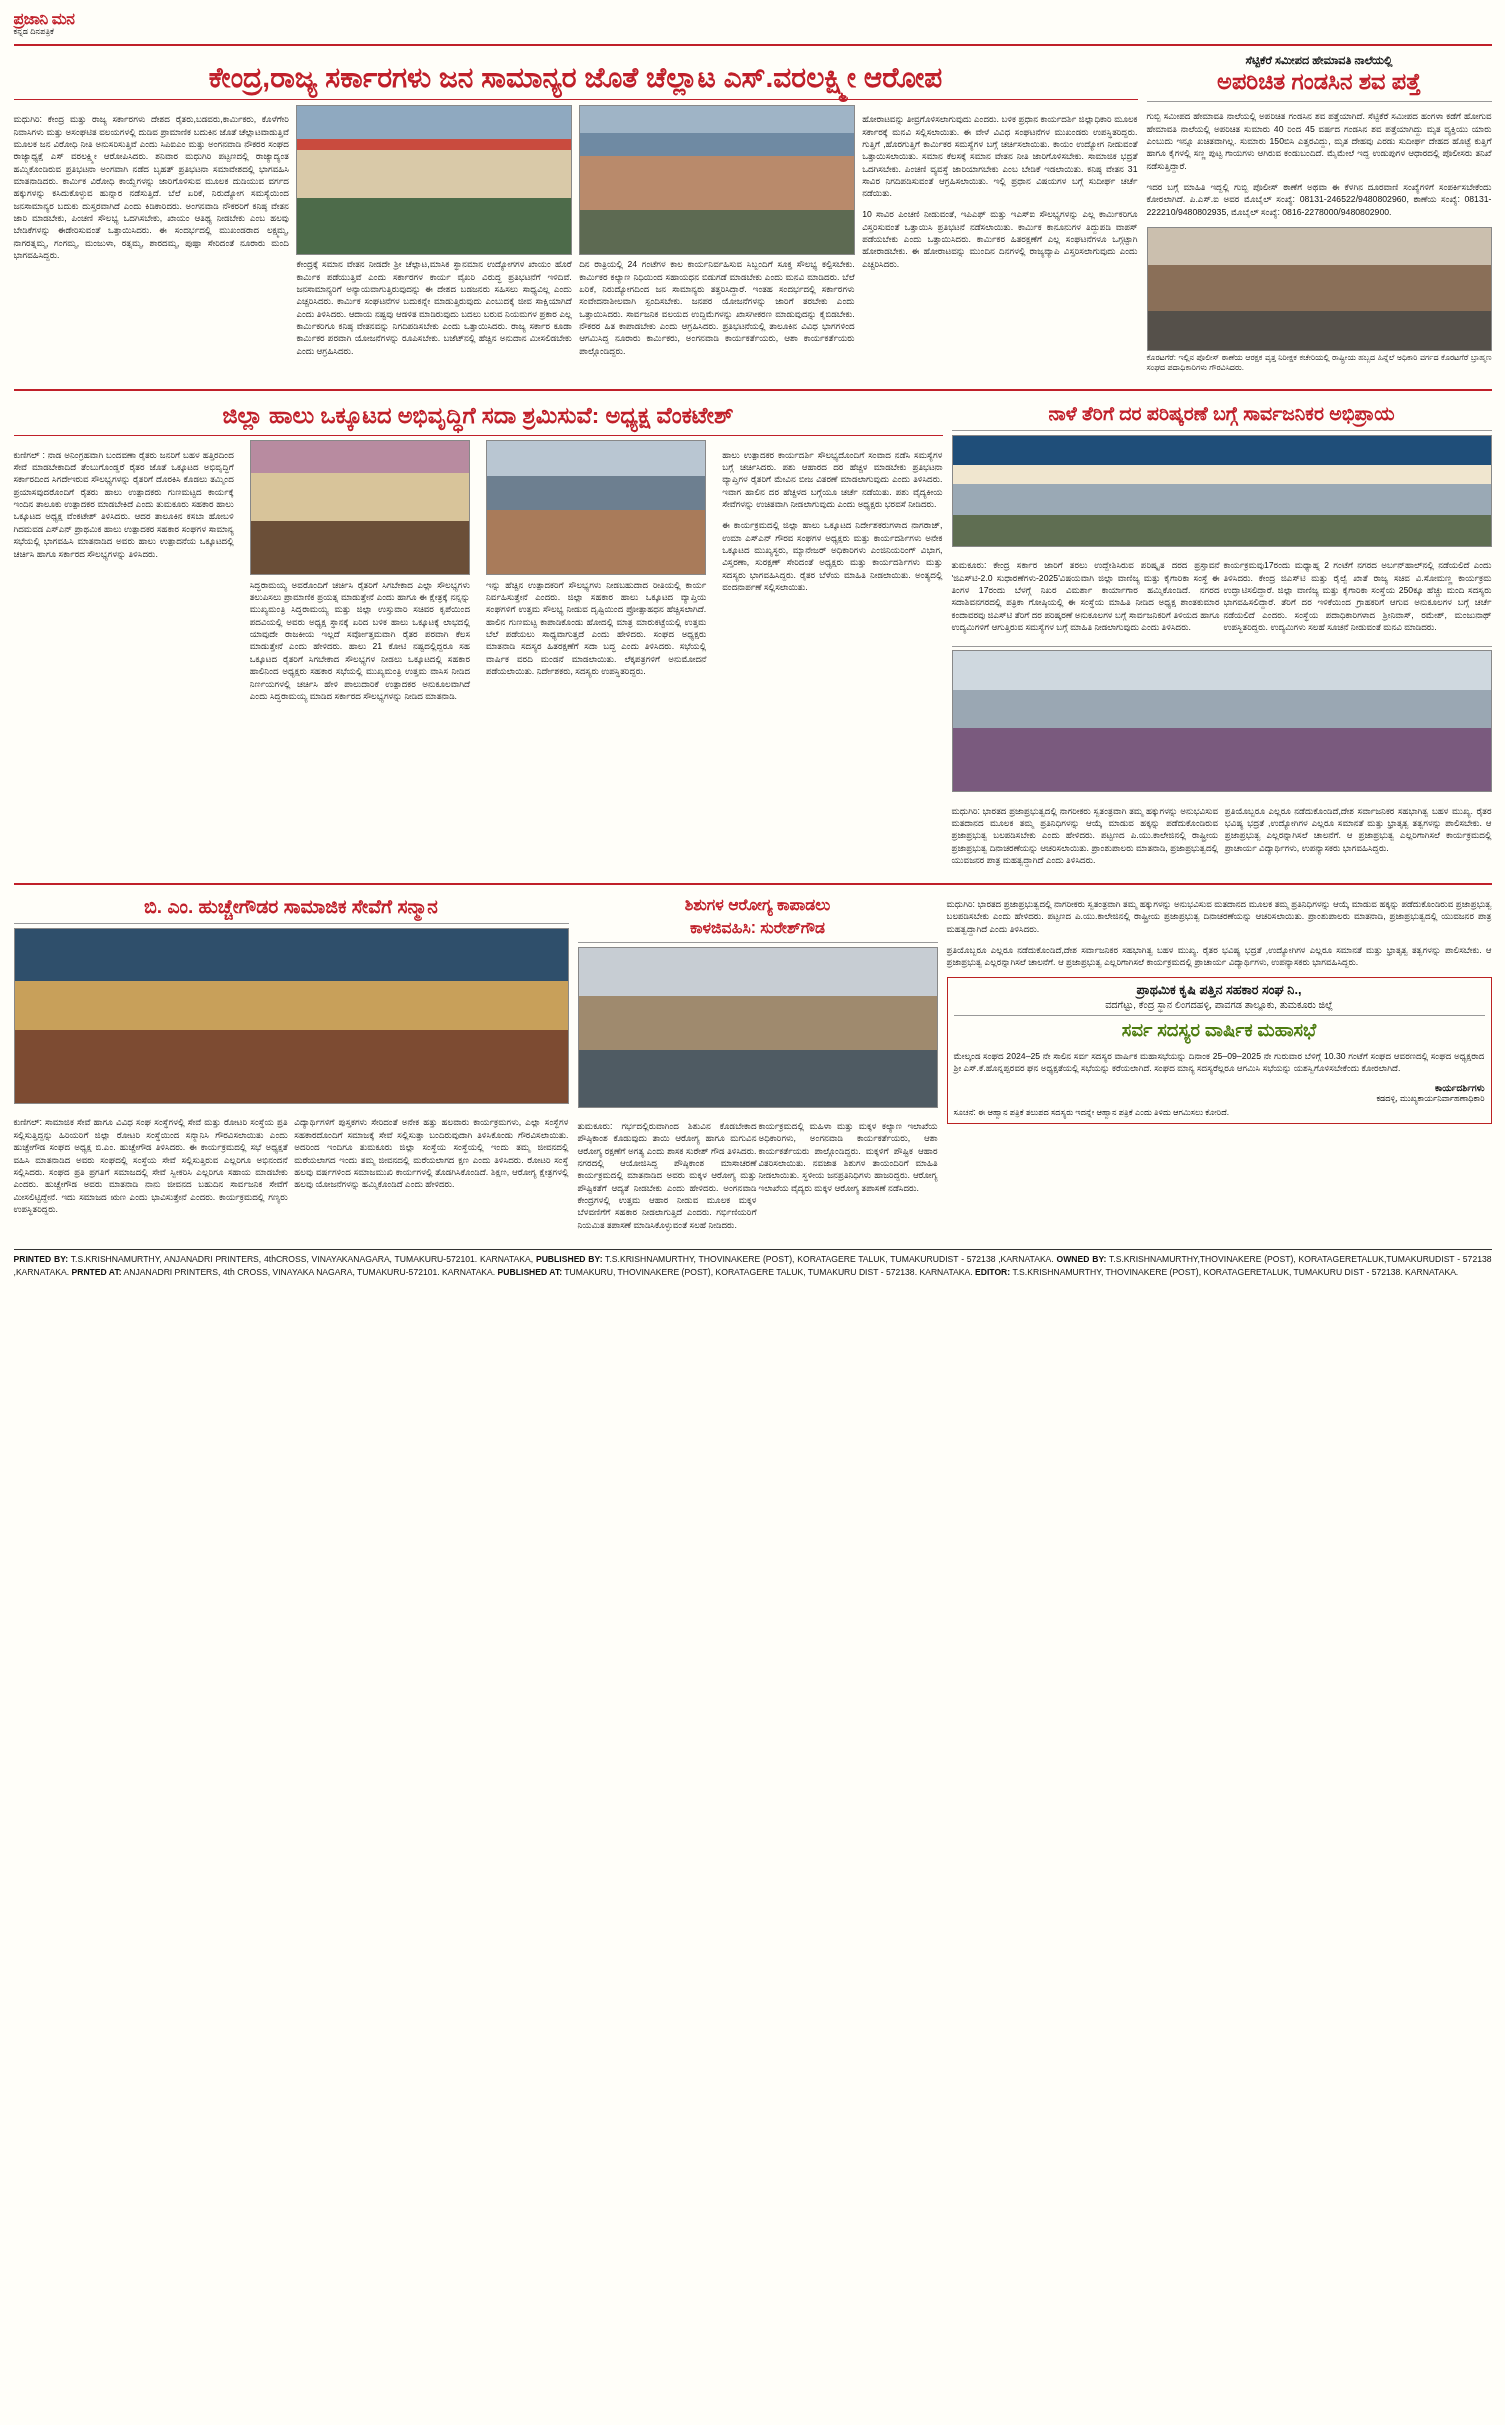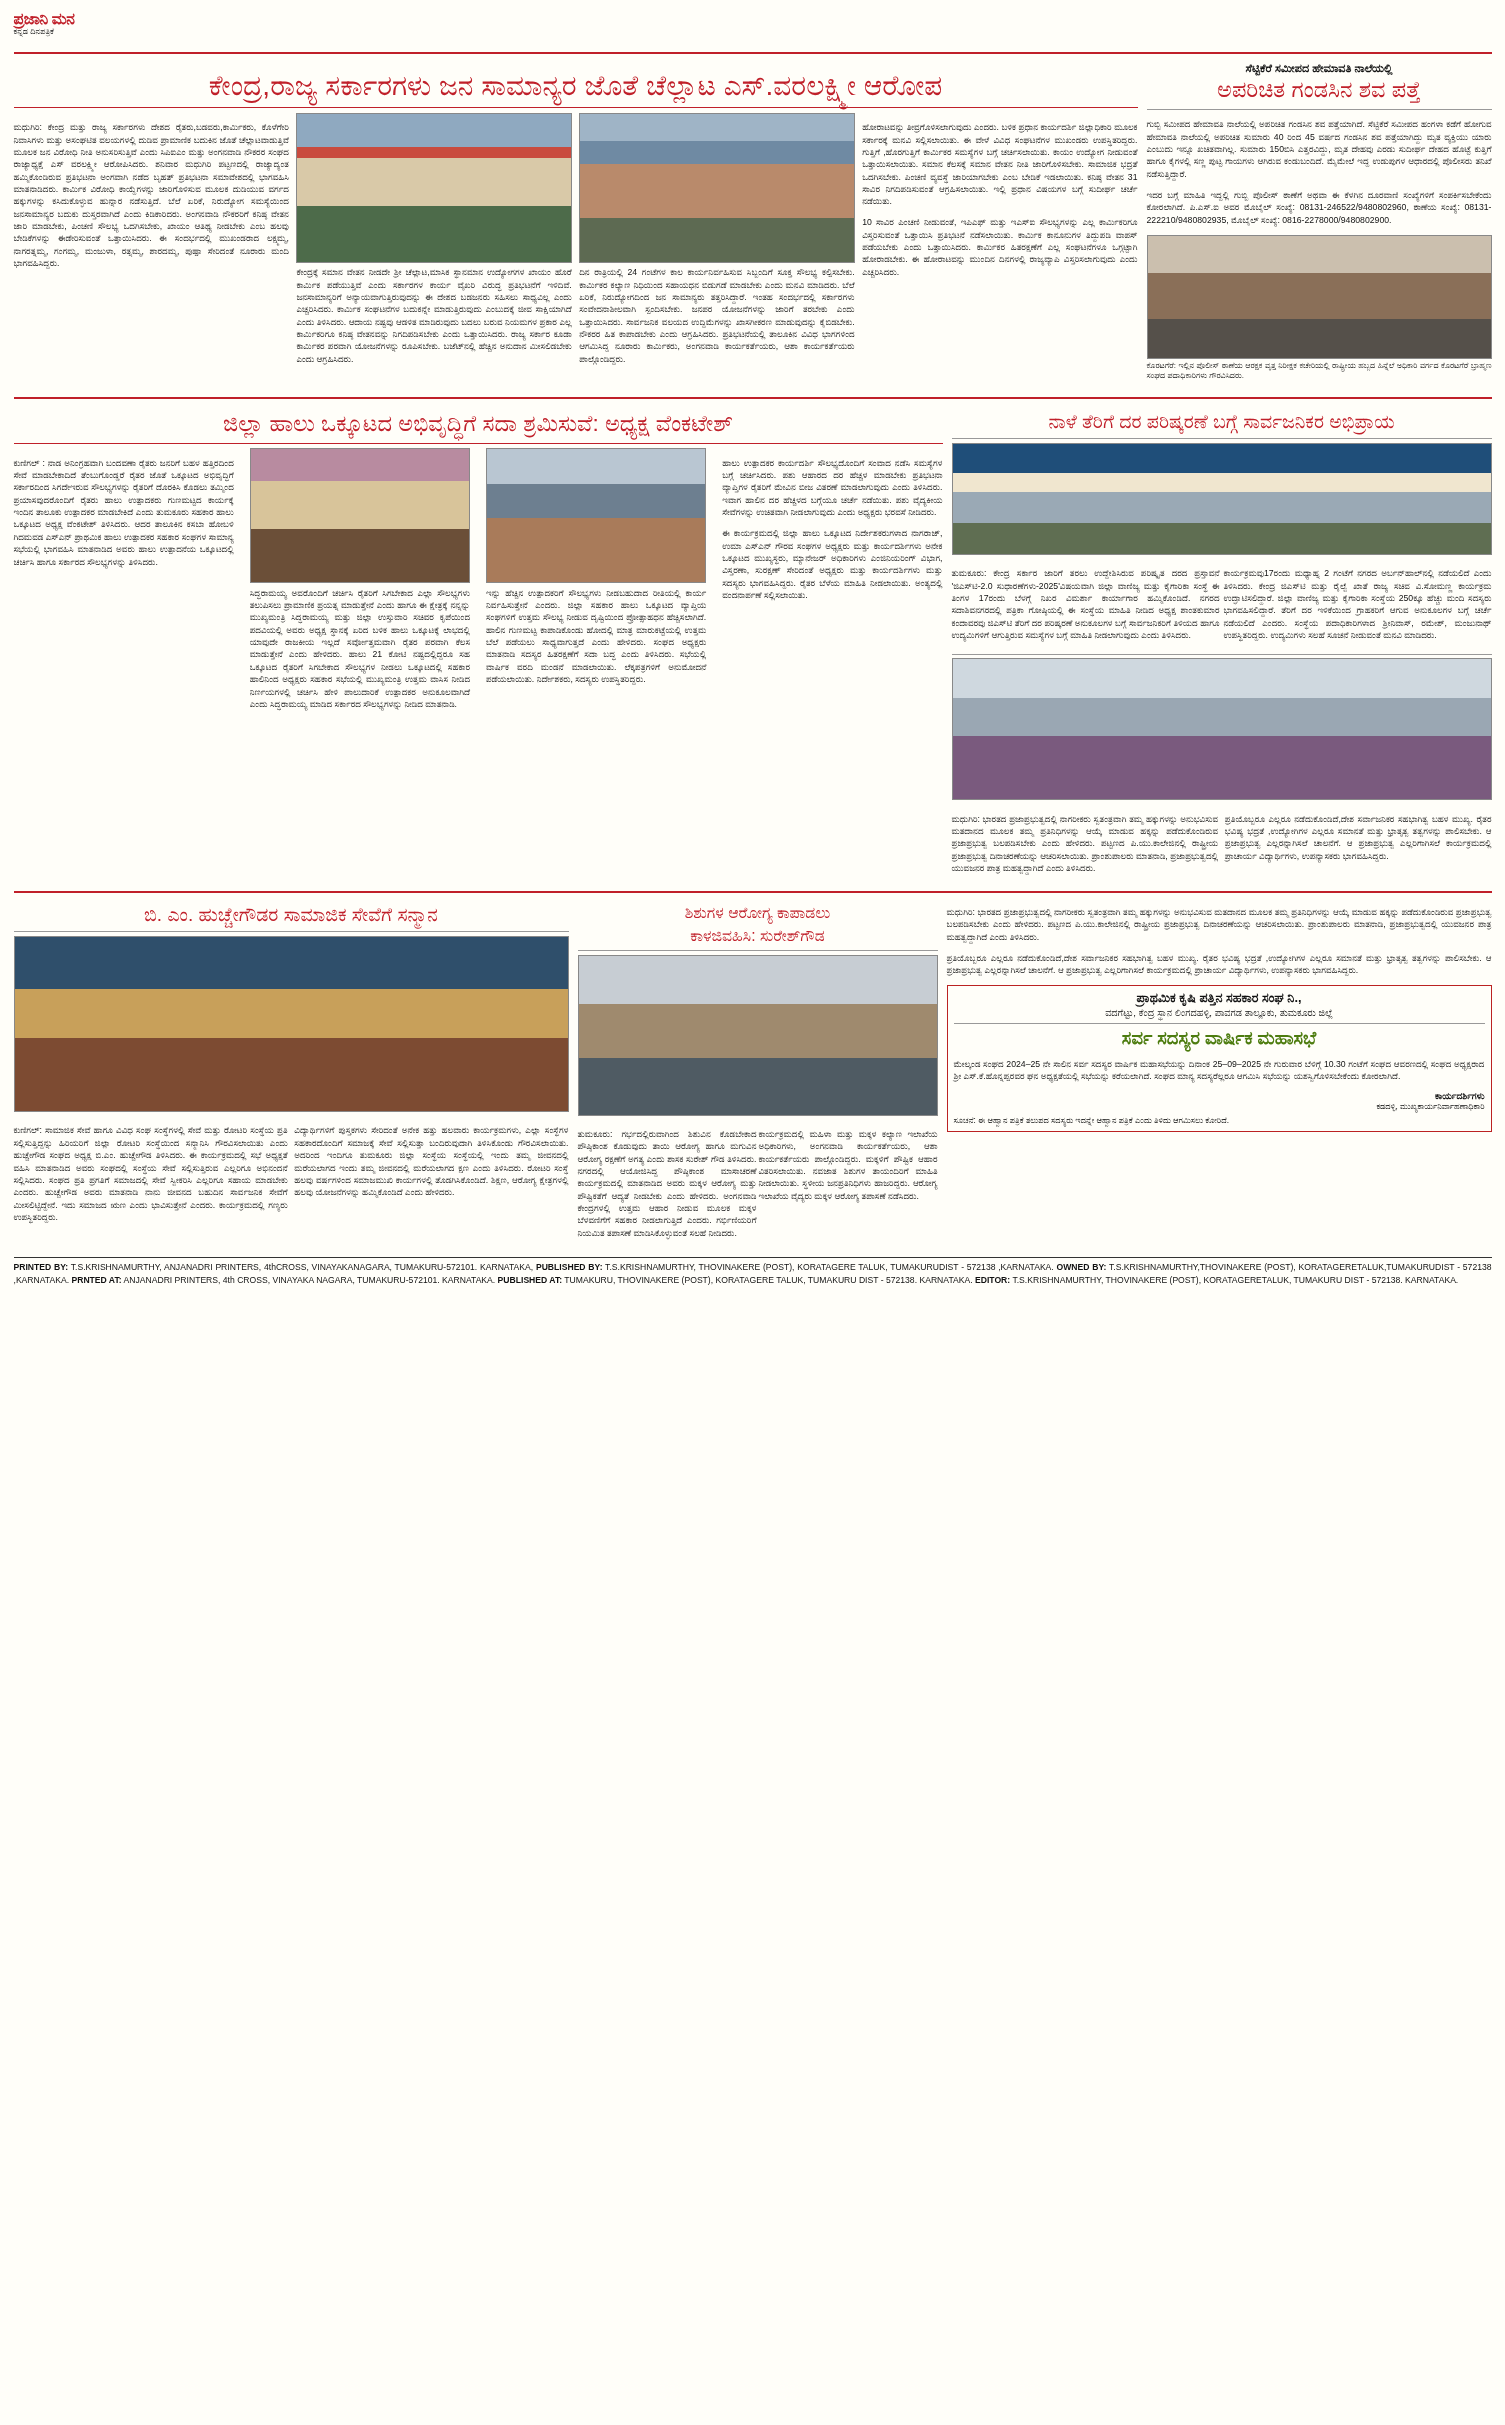--- a/index.html
+++ b/index.html
@@ -17,21 +17,21 @@
     position:relative;
     background:#fffef9;
   }
 
   
   .masthead {
     display:flex;
     align-items:flex-end;
     gap:10.5px;
     border-bottom:2.2px solid #c0202a;
-    padding-bottom:15px;
+    padding-bottom:7px;
   }
   .logo-block { width:120px; flex:0 0 120px; line-height:1.05; }
   .logo-main {
     font-size:15.7px; font-weight:bold; color:#c0202a;
     letter-spacing:-0.4px;
   }
   .logo-sub { font-size:8.2px; color:#222; margin-top:1.5px; }
   .mast-line {
     flex:1;
     display:flex;
@@ -46,21 +46,21 @@
   .mast-badge {
     width:15px;height:15px;border-radius:50%;
     background:#c0202a;color:#fff;font-size:9px;
     display:inline-flex;align-items:center;justify-content:center;
     font-weight:bold;
   }
 
   
   .headline {
     color:#c0202a;
-    font-weight:normal;
+    font-weight:bold;
     text-align:center;
     line-height:1.25;
     margin:6px 0 4.5px 0;
   }
   .h-xl { font-size:28px; }
   .h-lg { font-size:22.5px; }
   .h-md { font-size:19px; }
   .h-sm { font-size:15.7px; }
   .rule-red { border:0; border-top:1.5px solid #c0202a; margin:4.5px 0; }
   .rule-thin { border:0; border-top:0.7px solid #999; margin:3.7px 0; }

